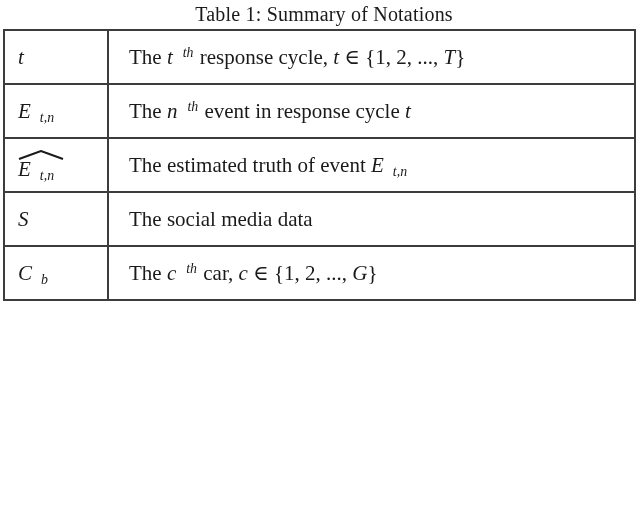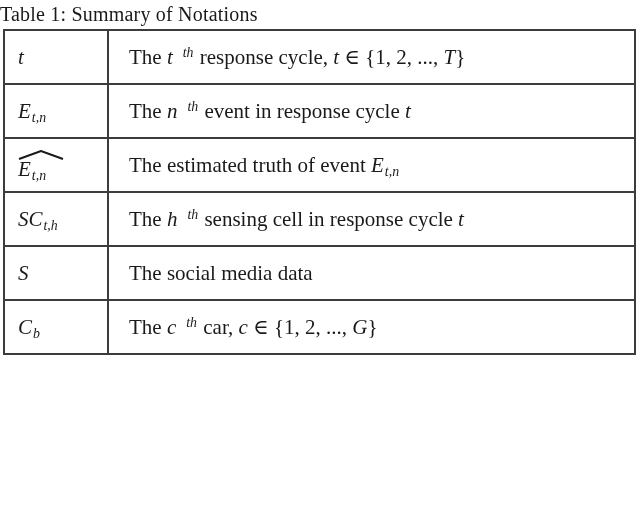--- a/index.html
+++ b/index.html
@@ -5,25 +5,26 @@
   * { margin: 0; padding: 0; box-sizing: border-box; }
   html, body {
     width: 640px;
     height: 526px;
     background: #ffffff;
     overflow: hidden;
     font-family: "Liberation Serif", "DejaVu Serif", serif;
     color: #1a1a1a;
   }
   .caption {
-    text-align: left;
+    text-align: center;
     font-size: 20px;
     line-height: 26px;
     margin-top: 1px;
     letter-spacing: 0.2px;
+    padding-left: 8px;
   }
   table.notation {
     border-collapse: collapse;
     table-layout: fixed;
     width: 633px;
     margin: 2px 0 0 3px;
   }
   td {
     border: 2px solid #3c3c3c;
     height: 54px;
@@ -48,21 +49,21 @@
     position: relative;
     top: -0.5em;
     margin-left: 10px;
     margin-right: 1px;
   }
   .seg-sub {
     font-style: italic;
     font-size: 0.66em;
     position: relative;
     top: 0.3em;
-    margin-left: 1px;
+    margin-left: 9px;
     margin-right: 1px;
   }
   .sym-wrap {
     display: inline-block;
     position: relative;
   }
   .hat-wrap { margin-top: 8px; }
   .hat-wrap svg.hat {
     position: absolute;
     top: -7px;
@@ -87,24 +88,20 @@
         <td class="sym-cell"><span class="sym-wrap"><span class="seg-it">E</span><span class="seg-sub">t,n</span></span></td>
         <td class="desc-cell"><span class="seg-rm">The </span><span class="seg-it">n</span><span class="seg-sup">th</span><span class="seg-rm"> event in response cycle </span><span class="seg-it">t</span></td>
       </tr>
       <tr>
         <td class="sym-cell"><span class="sym-wrap hat-wrap"><svg class="hat" viewBox="0 0 46 10" width="46" height="10">
               <polyline points="1,9 23,1 45,9" fill="none" stroke="#1a1a1a" stroke-width="2"></polyline>
             </svg><span class="seg-it">E</span><span class="seg-sub">t,n</span></span></td>
         <td class="desc-cell"><span class="seg-rm">The estimated truth of event </span><span class="seg-it">E</span><span class="seg-sub">t,n</span></td>
       </tr>
       <tr>
-        <td class="sym-cell"><span class="sym-wrap"><span class="seg-it">SC</span><span class="seg-sub">t,h</span></span></td>
-        <td class="desc-cell"><span class="seg-rm">The </span><span class="seg-it">h</span><span class="seg-sup">th</span><span class="seg-rm"> sensing cell in response cycle </span><span class="seg-it">t</span></td>
-      </tr>
-      <tr>
         <td class="sym-cell"><span class="sym-wrap"><span class="seg-cal">S</span></span></td>
         <td class="desc-cell"><span class="seg-rm">The social media data</span></td>
       </tr>
       <tr>
         <td class="sym-cell"><span class="sym-wrap"><span class="seg-it">C</span><span class="seg-sub">b</span></span></td>
         <td class="desc-cell"><span class="seg-rm">The </span><span class="seg-it">c</span><span class="seg-sup">th</span><span class="seg-rm"> car, </span><span class="seg-it">c</span><span class="seg-rm"> ∈ {1, 2, ..., </span><span class="seg-it">G</span><span class="seg-rm">}</span></td>
       </tr>
     </tbody>
 </table>
 

